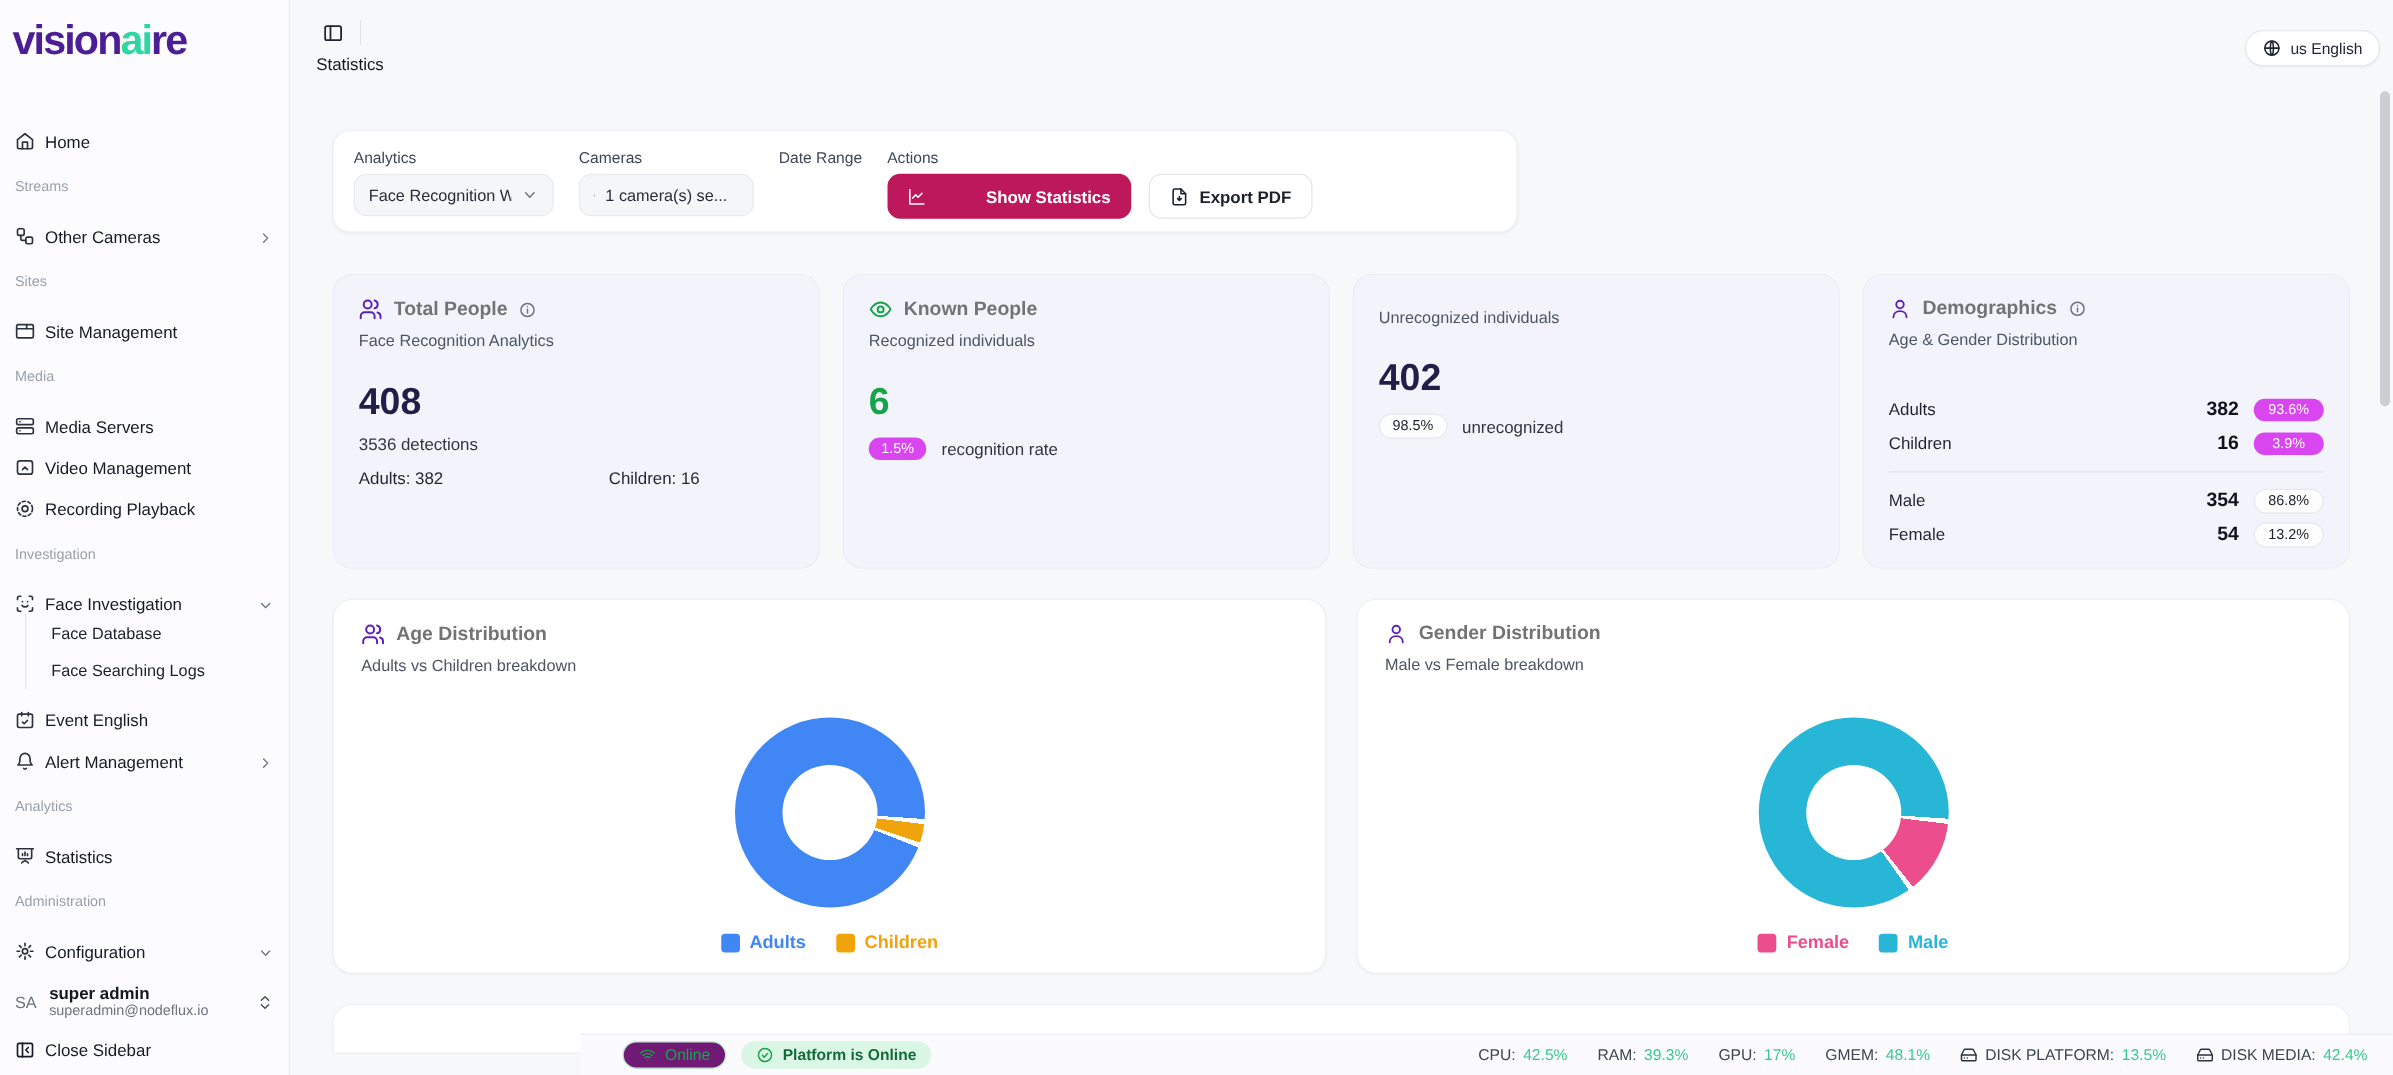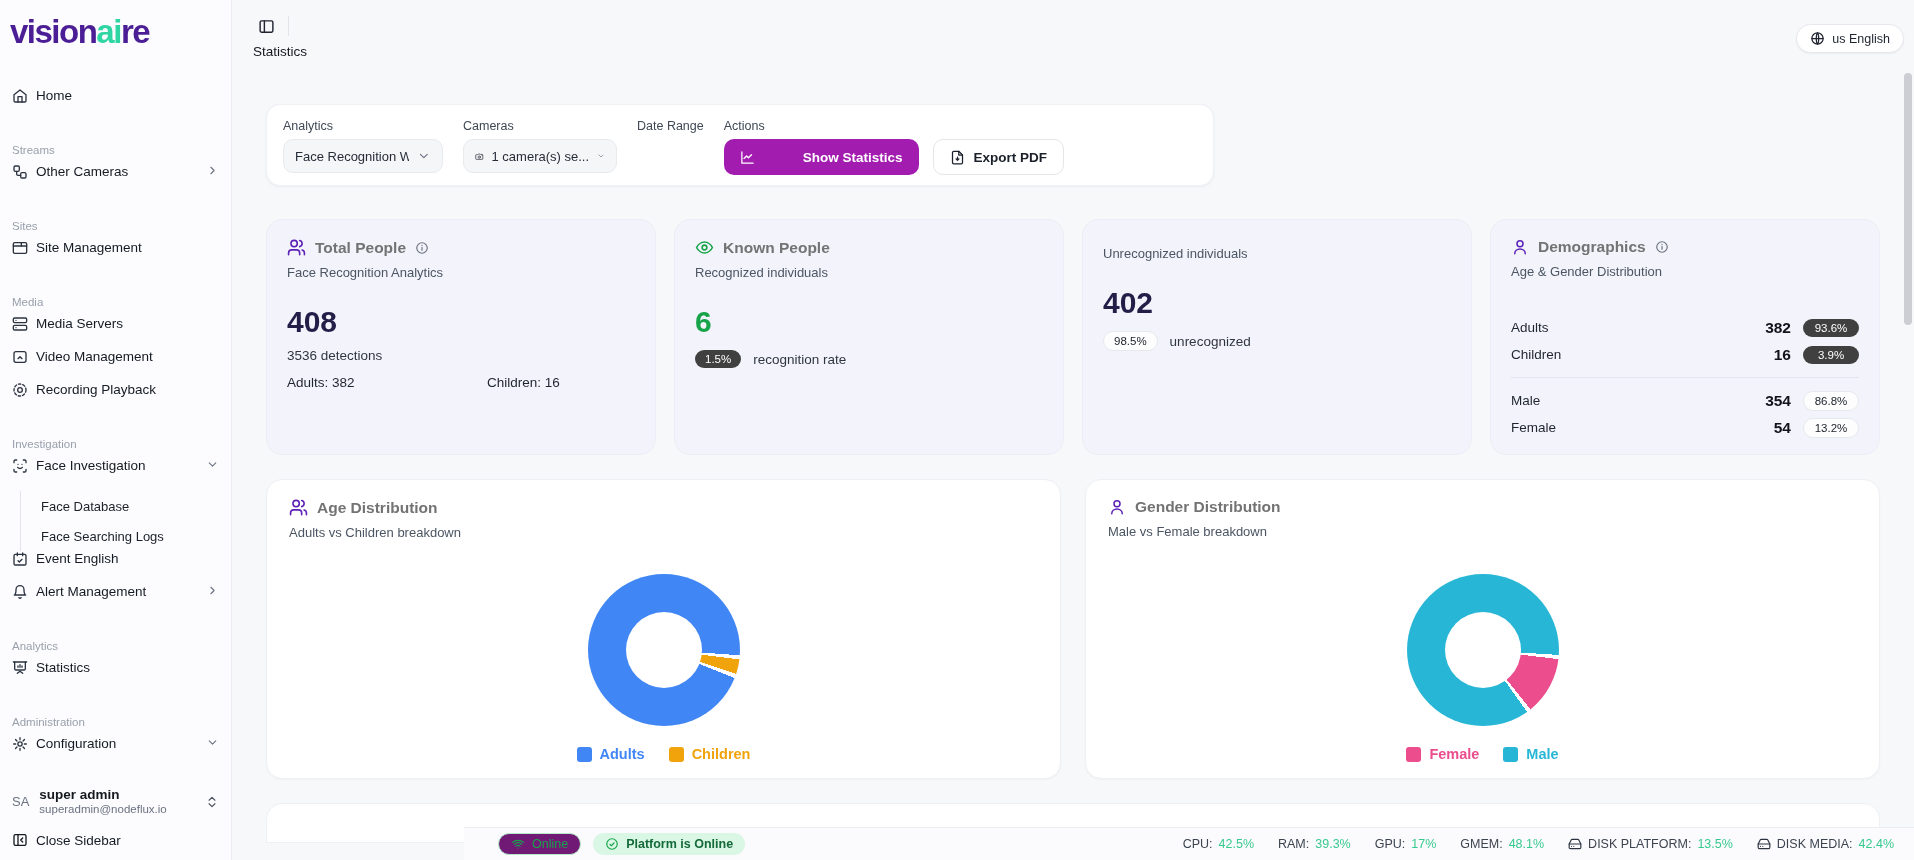--- a/index.html
+++ b/index.html
@@ -5,21 +5,21 @@
   * { margin:0; padding:0; box-sizing:border-box; }
   html,body { width:1914px; height:860px; overflow:hidden; }
   body { font-family:"Liberation Sans","DejaVu Sans",sans-serif; background:#f7f8fa; color:#1f2430; position:relative; }
   svg { display:block; }
 
   
   .sidebar { position:absolute; left:0; top:0; width:232px; height:860px; background:#fcfcfe; border-right:1px solid #ebedf2; display:flex; flex-direction:column; }
   .logo { padding:12px 10px 0; font-size:33px; font-weight:800; letter-spacing:-1.5px; line-height:40px; white-space:nowrap; }
   .logo .lp { color:#4b1e95; } .logo .lt { color:#2fd6a4; }
   .nav { margin-top:36px; padding:0 8px; }
-  .nav-item { height:33px; display:flex; align-items:flex-start; gap:8px; padding:0 4px; font-size:13.5px; color:#151a23; border-radius:8px; cursor:pointer; }
+  .nav-item { height:33px; display:flex; align-items:flex-end; gap:8px; padding:0 4px; font-size:13.5px; color:#151a23; border-radius:8px; cursor:pointer; }
   .nav-item .nicon { color:#2b3340; width:16px; height:16px; flex:0 0 16px; }
   .nav-item .chev { margin-left:auto; color:#6b7280; }
   .nav-section { height:16px; margin:21px 0 6px; padding:0 4px; font-size:11.5px; color:#99a0ac; display:flex; align-items:center; }
   .sub-group { margin-left:12px; border-left:1px solid #e3e5ec; }
   .sub-item { height:30px; display:flex; align-items:center; padding-left:20px; font-size:13px; color:#1b202a; cursor:pointer; }
   .sidebar-bottom { margin-top:auto; padding:0 8px 2px; }
   .user-row { display:flex; align-items:center; gap:10px; padding:6px 4px; cursor:pointer; }
   .user-initials { font-size:13px; color:#6b7280; font-weight:500; }
   .user-name { font-size:13.5px; font-weight:700; color:#14181f; line-height:15px; }
   .user-email { font-size:11.5px; color:#6b7280; line-height:14px; }
@@ -37,42 +37,42 @@
   .content { padding:0 34px; }
 
   
   .filter-card { margin-top:34px; width:948px; height:82px; background:#fff; border:1px solid #f0f1f5; border-radius:14px; box-shadow:0 1px 3px rgba(16,24,40,.05); display:flex; gap:20px; padding:12px 16px; }
   .fgroup { display:flex; flex-direction:column; }
   .flabel { font-size:12.5px; color:#3f4854; font-weight:500; margin:2px 0 6px; }
   .select { height:34px; background:#f5f6f8; border:1px solid #e8eaee; border-radius:10px; display:flex; align-items:center; gap:8px; padding:0 11px; font-size:13px; color:#262c38; cursor:pointer; white-space:nowrap; }
   .select .chev { color:#6b7280; margin-left:auto; }
   .sel-analytics { width:160px; overflow:hidden; }
   .sel-analytics .sel-text { overflow:hidden; white-space:nowrap; max-width:116px; }
-  .sel-cameras { width:154px; }
+  .sel-cameras { width:140px; }
   .sel-date { width:250px; }
   .btn-row { display:flex; gap:14px; }
   .btn { height:36px; border-radius:10px; display:flex; align-items:center; gap:9px; padding:0 16px; font-size:13.5px; font-weight:700; cursor:pointer; }
-  .btn-primary { background:#a21caf; color:#fff;gap:48px; }
+  .btn-primary { background:#be185d; color:#fff;gap:48px; }
   .btn-secondary { background:#fff; color:#1b202a; border:1px solid #e4e6ea; }
 
   
   .stats-row { margin-top:33px; display:grid; grid-template-columns:repeat(4,1fr); gap:18px; }
   .stat-card { height:236px; background:#f3f4fb; border:1px solid #ecedf6; border-radius:16px; padding:18px 20px; position:relative; }
   .card-head { display:flex; align-items:center; gap:9px; }
   .card-title { font-size:15.5px; font-weight:700; color:#737373; }
   .info-ic { color:#6b7280; cursor:pointer; }
   .card-sub { margin-top:8px; font-size:13px; color:#4b5563; }
   .big-val { margin-top:26px; font-size:30px; font-weight:700; color:#221e48; line-height:32px; }
   .big-val.green { color:#16a34a; }
   .stat-line { margin-top:10px; font-size:13.5px; color:#30363f; }
   .split-line { margin-top:12px; display:flex; font-size:13.5px; color:#1f242e; }
   .split-line span:first-child { width:200px; }
   .badge-line { margin-top:12px; display:flex; align-items:center; gap:12px; font-size:13.5px; color:#30363f; }
   .pill-badge { font-size:11.5px; border-radius:999px; padding:3px 10px; }
-  .pill-purple { background:#404040; color:#fff; }
+  .pill-purple { background:#d946ef; color:#fff; }
   .pill-outline { background:#fdfdfe; border:1px solid #e6e8ee; color:#1b202a; }
   .demo-rows { margin-top:35px; }
   .demo-row { height:27px; display:flex; align-items:center; }
   .demo-label { flex:1; font-size:13.5px; color:#1f242e; }
   .demo-val { font-size:15.5px; font-weight:700; color:#101318; }
   .demo-badge { width:56px; text-align:center; margin-left:12px; }
   .demo-div { height:1px; background:#e2e4ee; margin:9px 0; }
 
   
   .charts-row { margin-top:24px; display:grid; grid-template-columns:1fr 1fr; gap:24px; }

